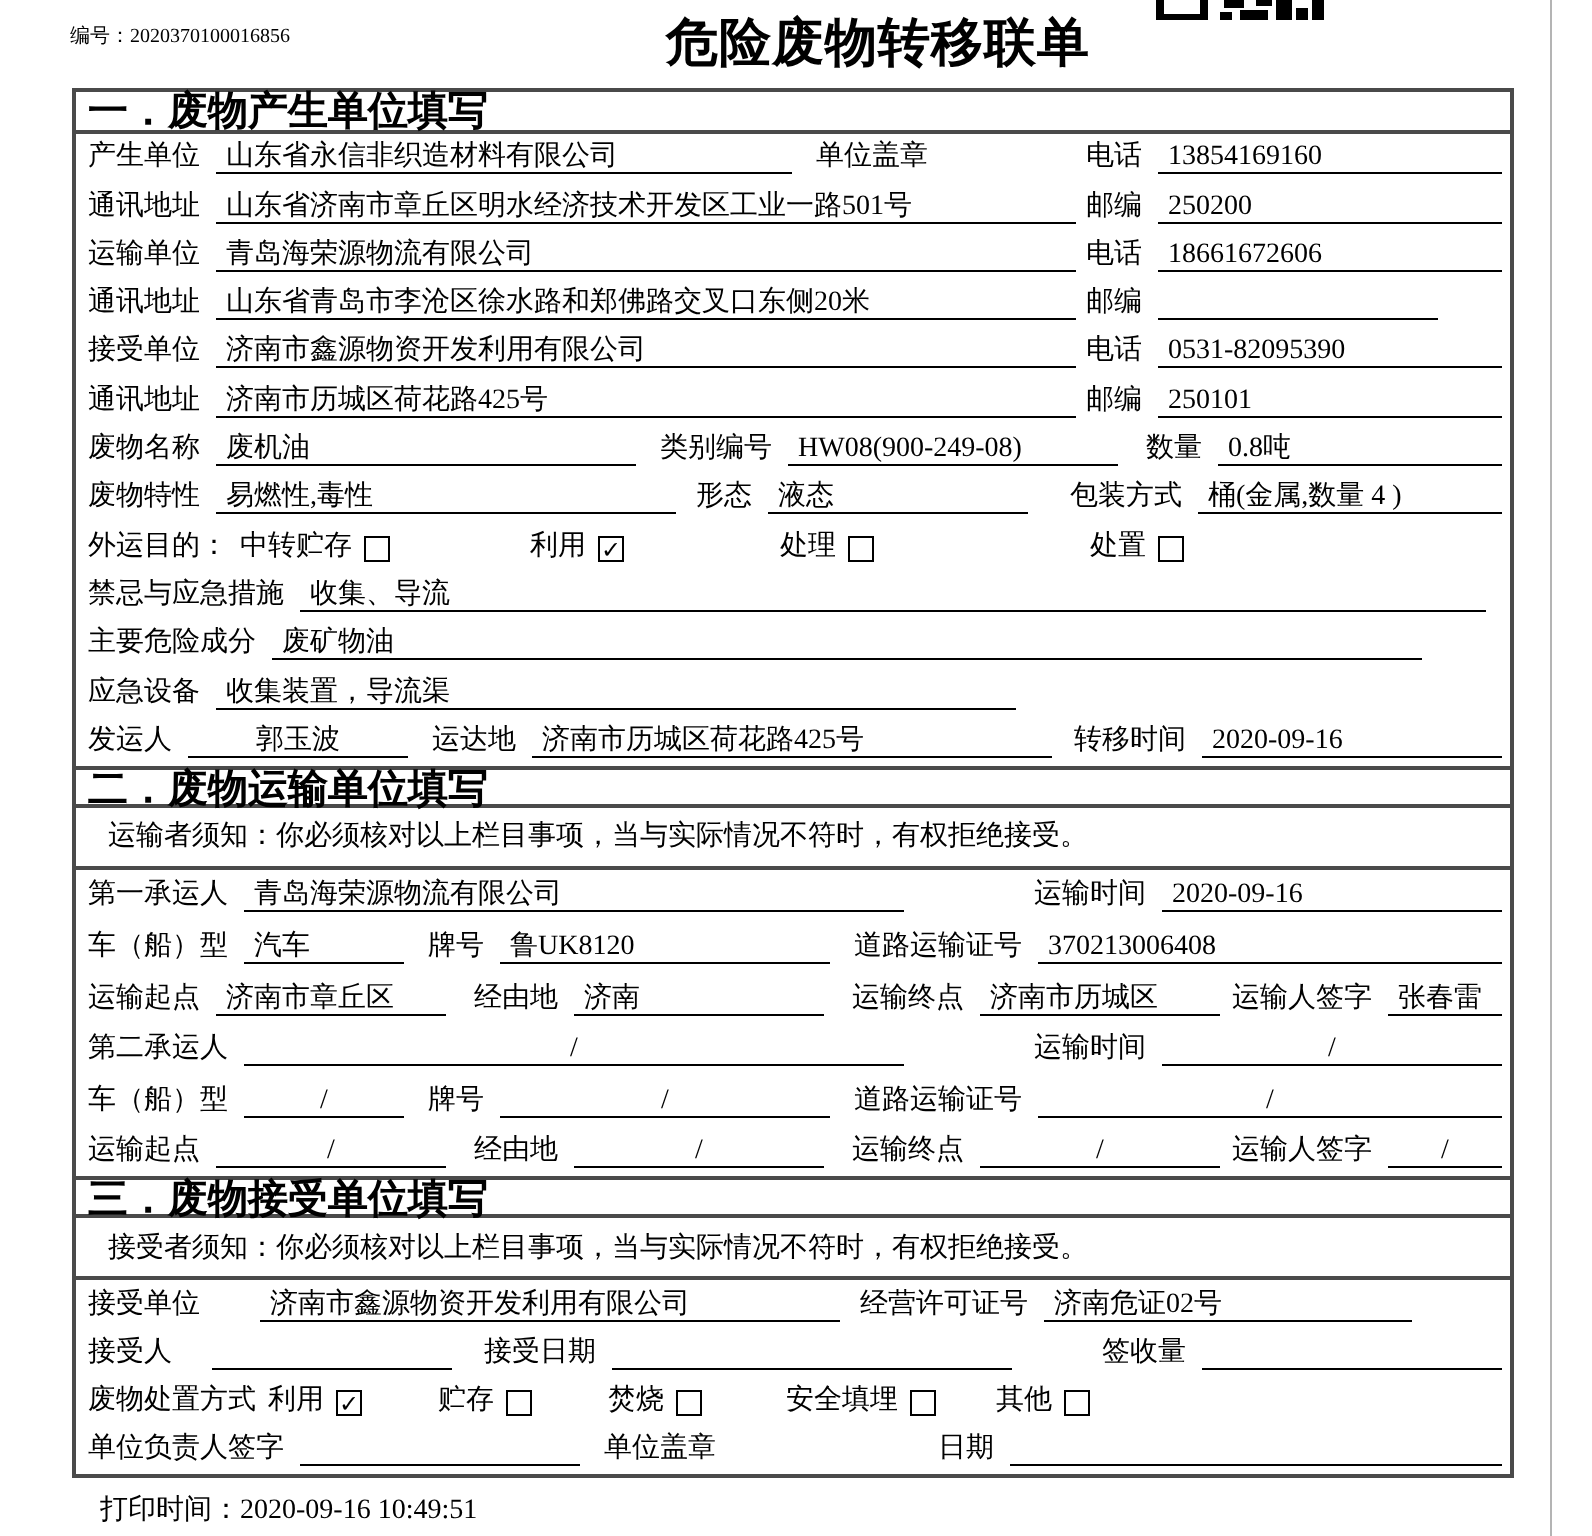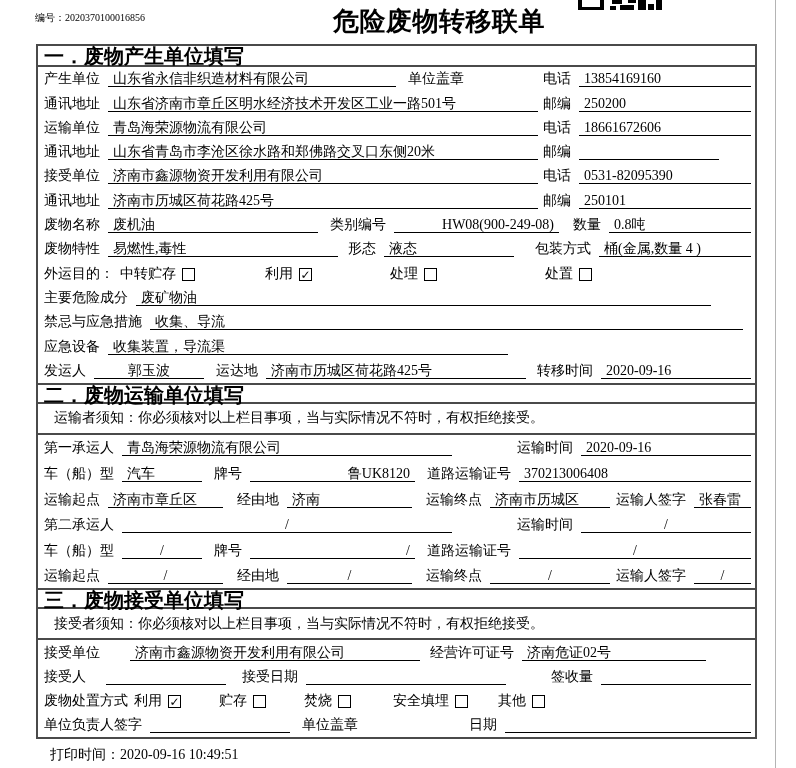--- a/index.html
+++ b/index.html
@@ -17,21 +17,21 @@
   .row{display:flex;align-items:flex-end;padding:0 4px 4px 6px;box-sizing:border-box;font-size:14px;}
   .r24{height:24.3px;} .r25{height:25.6px;} .r24b{height:24.2px;}
   .lbl{white-space:nowrap;flex:none;height:17px;line-height:17px;}
   .val{border-bottom:1px solid #000;white-space:nowrap;flex:none;height:17px;line-height:17px;padding:0 5px;box-sizing:border-box;margin-left:8px;}
   .grow{flex:1 1 auto;}
   .mla{margin-left:auto;}
   .ctr{text-align:center;}
   .cb{flex:none;width:13px;height:13px;border:1px solid #000;margin-left:6px;margin-bottom:1px;text-align:center;line-height:12px;font-size:12px;font-family:"DejaVu Sans",sans-serif;box-sizing:border-box;}
   .w80{width:80px;}.w110{width:110px;}.w115{width:115px;}.w120{width:120px;}
   .w125{width:125px;}.w130{width:130px;}.w140{width:140px;}.w150{width:150px;}.w152{width:152px;}
-  .w165{width:165px;text-align:right;}.w170{width:170px;}.w172{width:172px;}.w200{width:200px;}.w210{width:210px;}
+  .w165{width:165px;}.w170{width:170px;}.w172{width:172px;}.w200{width:200px;}.w210{width:210px;}
   .w230{width:230px;}.w260{width:260px;}.w288{width:288px;}.w290{width:290px;}
   .w330{width:330px;}.w400{width:400px;}.w430{width:430px;}
   .ml6{margin-left:6px;}.ml10{margin-left:10px;}.ml12{margin-left:12px;}.ml14{margin-left:14px;}
   .ml16{margin-left:16px;}.ml20{margin-left:20px;}.ml30{margin-left:30px;}.ml38{margin-left:38px;}
   .ml42{margin-left:42px;}.ml70{margin-left:70px;}.ml78{margin-left:78px;}.ml108{margin-left:108px;}
   .ml111{margin-left:111px;}.mr8{margin-right:8px;}.mr40{margin-right:40px;}.mr45{margin-right:45px;}
   .zip-short{width:140px;margin-right:32px;}
   .footer{position:absolute;left:50px;top:746px;font-size:14px;white-space:nowrap;}
 </style>
 </head>
@@ -131,27 +131,27 @@
       <span class="cb"></span>
       <span class="lbl ml70">利用</span>
       <span class="cb">✓</span>
       <span class="lbl ml78">处理</span>
       <span class="cb"></span>
       <span class="lbl ml108">处置</span>
       <span class="cb"></span>
     </div>
 
     <div class="row r24">
+      <span class="lbl">禁忌与应急措施</span>
+      <span class="val grow mr8">收集、导流</span>
+    </div>
+
+    <div class="row r24">
       <span class="lbl">主要危险成分</span>
       <span class="val grow mr40">废矿物油</span>
-    </div>
-
-    <div class="row r24">
-      <span class="lbl">禁忌与应急措施</span>
-      <span class="val grow mr8">收集、导流</span>
     </div>
 
     <div class="row r24">
       <span class="lbl">应急设备</span>
       <span class="val w400">收集装置，导流渠</span>
     </div>
 
     <div class="row r24">
       <span class="lbl">发运人</span>
       <span class="val w110 ctr">郭玉波</span>

